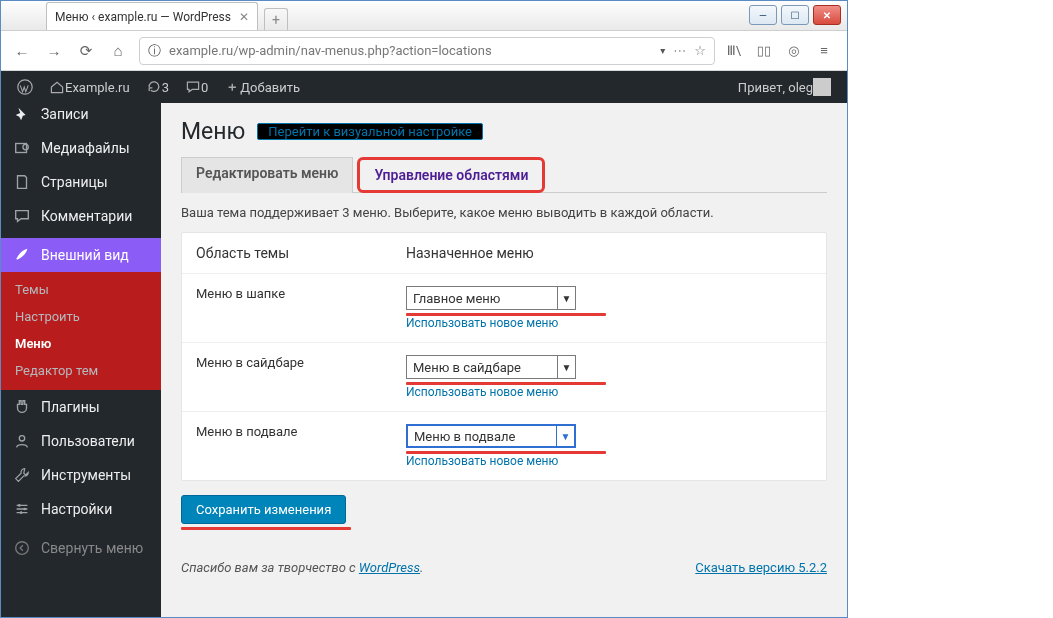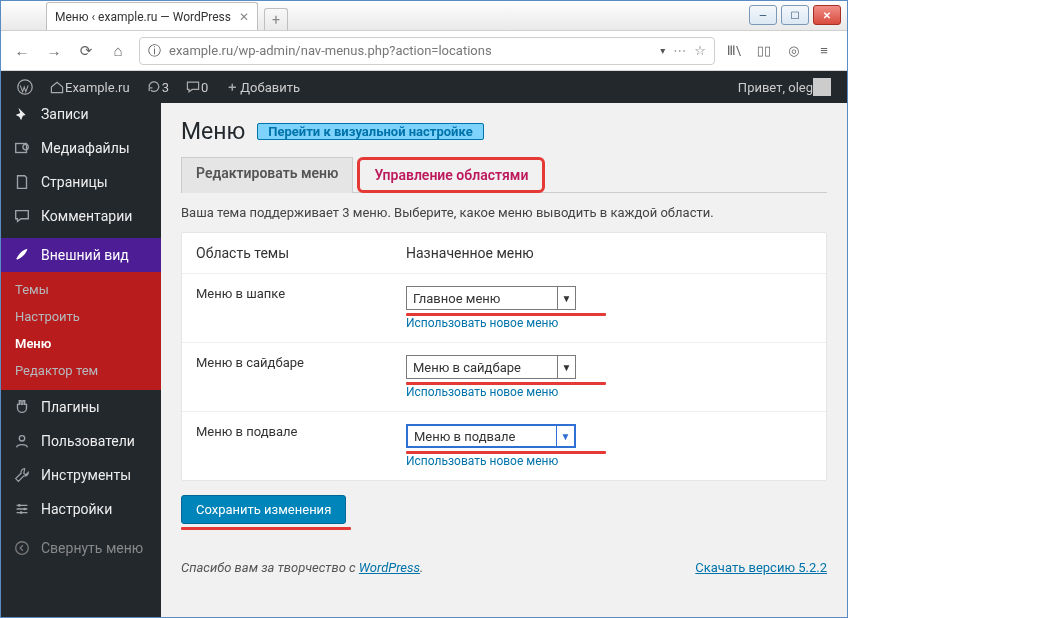--- a/index.html
+++ b/index.html
@@ -27,37 +27,37 @@
 
 .wp-adminbar { height:32px; background:#23282d; color:#ccc; display:flex; align-items:center; font-size:13px; padding:0 8px; }
 .wp-adminbar .ab-item { display:flex; align-items:center; padding:0 8px; height:100%; cursor:pointer; }
 .wp-adminbar .spacer { flex:1; }
 .ab-icon { width:16px; height:16px; display:flex; align-items:center; justify-content:center; fill:#aaa; }
 .avatar { width:18px; height:18px; background:#ccc; }
 
 .wp-body { flex:1; display:flex; overflow:hidden; }
 .adminmenu { width:160px; background:#23282d; color:#eee; font-size:14px; overflow:hidden; }
 .adminmenu .mi { display:flex; align-items:center; gap:10px; padding:8px 12px; cursor:pointer; color:#eee; }
-.adminmenu .mi.current { background:#4c1d95; color:#fff; position:relative; }
+.adminmenu .mi.current { background:#8b5cf6; color:#fff; position:relative; }
 .adminmenu .mi.current::after { content:""; position:absolute; right:-8px; top:50%; transform:translateY(-50%); border:8px solid transparent; border-right-color:#f1f1f1; }
 .adminmenu .submenu { background:#b91c1c; padding:4px 0 6px; }
 .adminmenu .submenu .si { padding:6px 12px 6px 14px; font-size:13px; color:#b4b9be; cursor:pointer; }
 .adminmenu .submenu .si.current { color:#fff; font-weight:600; }
 .adminmenu .sep { height:5px; }
 .mi-icon { width:18px; height:18px; display:flex; align-items:center; justify-content:center; fill:#9ea3a8; }
 .mi.current .mi-icon { fill:#fff; }
 
 .main { flex:1; background:#f1f1f1; overflow:auto; padding:0 20px 20px; }
 .page-heading { display:flex; align-items:center; gap:12px; padding:15px 0 12px; }
 .page-title { font-size:23px; font-weight:400; color:#23282d; }
-.page-action { border:1px solid #0073aa; color:#0073aa; background:#7dd3fc; padding:0 10px; font-size:13px; border-radius:2px; cursor:pointer;font-weight:bold; }
+.page-action { border:1px solid #0073aa; color:#0073aa; background:#000000; padding:0 10px; font-size:13px; border-radius:2px; cursor:pointer; }
 
 .nav-tabs { display:flex; border-bottom:1px solid #ccc; }
 .nav-tab { padding:7px 14px; border:1px solid #ccc; border-bottom:none; margin-bottom:-1px; margin-right:4px; background:#e5e5e5; color:#555; font-size:14px; font-weight:600; cursor:pointer; }
-.nav-tab.hl { border:3px solid #e53935; border-radius:6px; background:#f1f1f1; color:#be185d; }
+.nav-tab.hl { border:3px solid #e53935; border-radius:6px; background:#f1f1f1; color:#4c1d95; }
 
 .desc { padding:12px 0; font-size:13px; color:#444; }
 
 .table-wrap { background:#fff; border:1px solid #e5e5e5; border-radius:2px; }
 .loc-table { width:100%; border-collapse:collapse; }
 .loc-table th { text-align:left; padding:12px 14px; font-weight:400; font-size:14px; color:#333; border-bottom:1px solid #eee; width:210px;}
 .loc-table th.col2 { width:auto; }
 .loc-table td { padding:12px 14px; border-bottom:1px solid #eee; vertical-align:top; }
 .loc-table tr:last-child td { border-bottom:none; }
 .loc-row-head td, .loc-row-head th { font-weight:400; }

